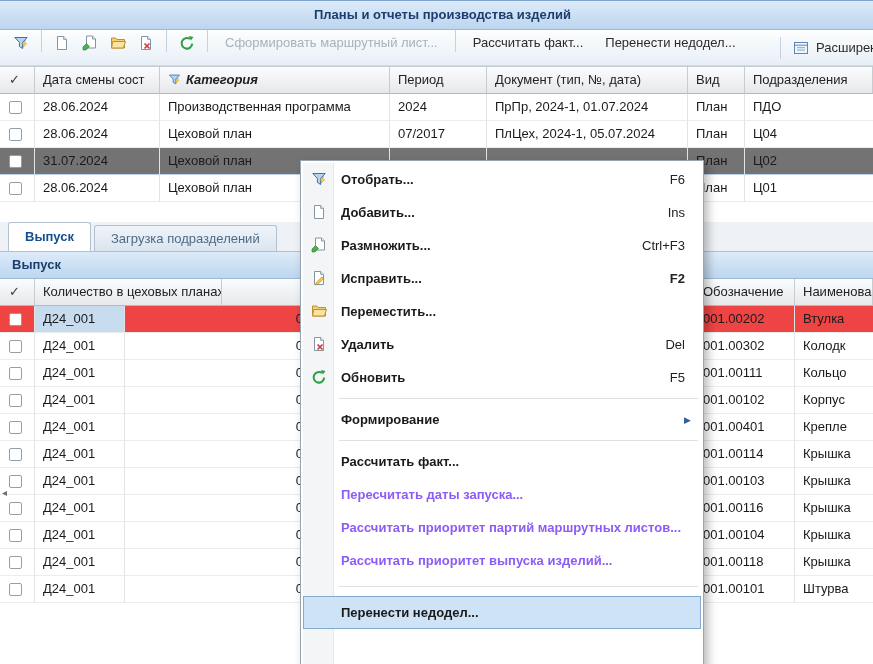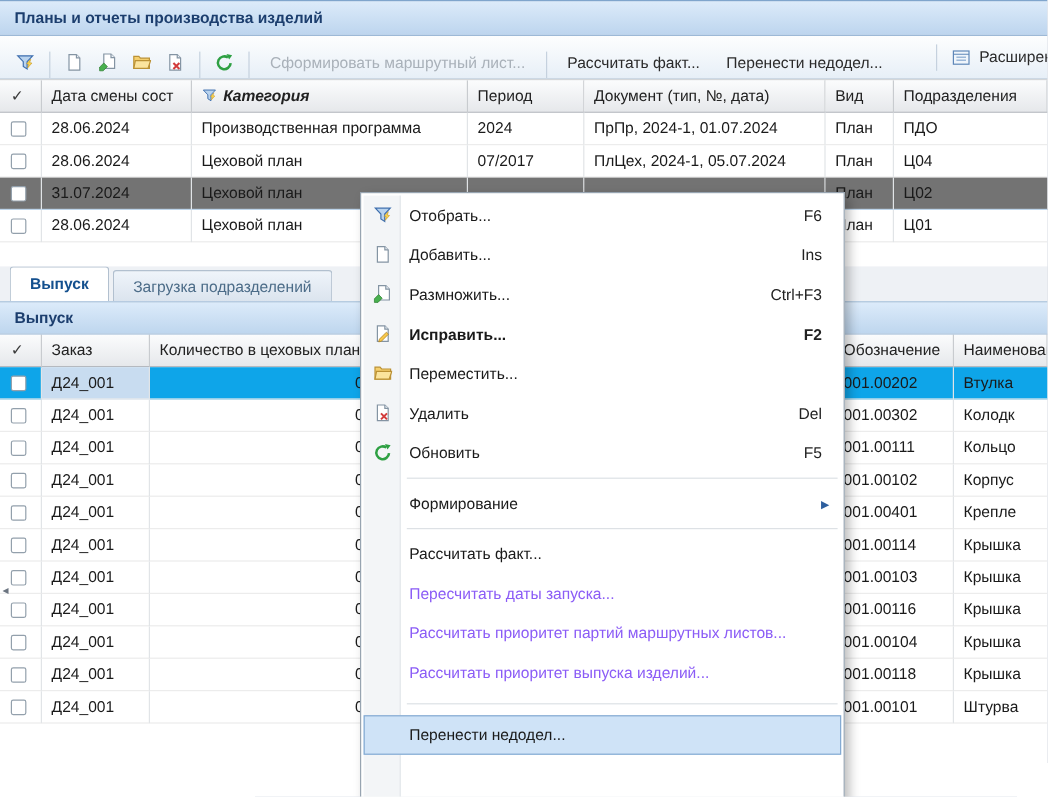--- a/index.html
+++ b/index.html
@@ -7,28 +7,28 @@
   .app {
     position: relative; width: 873px; height: 664px; overflow: hidden;
     background: #eef1f5; font: 13px "Liberation Sans", sans-serif; color: #1a1a1a;
   }
   
   .titlebar {
     position: absolute; left:0; top:0; width:100%; height:30px;
     background: linear-gradient(#dcebfa, #bdd5ee);
     border-top: 1px solid #7fa5cc; border-bottom: 1px solid #9db9d6;
     line-height: 28px; padding-left: 12px;
-    font-weight: bold; color: #1c3e6e;
+    font-weight: bold; color: #1c3e6e; text-align: center;
   }
   
   .toolbar {
     position: absolute; left:0; top:30px; width:100%; height:36px;
     background: linear-gradient(#fdfefe, #e7eff7);
     border-bottom: 1px solid #ccd8e4;
-    display: flex; align-items: flex-end; padding: 0 8px; gap: 2px;
+    display: flex; align-items: flex-start; padding: 0 8px; gap: 2px;
   }
   .tico-btn { border:none; background:transparent; width:26px; height:26px;
     display:flex; align-items:center; justify-content:center; }
   .tsep { width:1px; height:22px; background:#c5d1de; margin:0 5px; flex:none; }
   .tbtn { border:none; background:transparent; font:13px "Liberation Sans",sans-serif;
     color:#2b2b2b; padding:5px 10px; white-space:nowrap; }
   .tbtn.dis { color:#a9b1b9; }
   .ext-group { position:absolute; left:775px; top:0; height:100%;
     display:flex; align-items:center; gap:7px; }
   .ext-group .tbtn { padding:5px 0; }
@@ -60,21 +60,21 @@
   .grow.sel .cell { background:#737373; border-bottom-color:#bdd4ea; }
   .hcheck { color:#3a3a3a; font-size:13px; }
   .cb { display:inline-block; width:13px; height:13px; background:#fff;
     border:1px solid #93a0ac; border-radius:2px; vertical-align:middle; }
   .g2-check { width:35px; padding:0 0 0 9px; }
   .g2-order { width:90px; }
   .g2-qty   { width:187px; text-align:right; }
   .g2-mid   { flex:1 1 auto; }
   .g2-code  { width:100px; }
   .g2-name  { width:78px; border-right:none; }
-  .grow.rsel .cell { background:#0ea5e9; }
+  .grow.rsel .cell { background:#ef4444; }
   .grow.rsel .g2-order { background:#c8dcf0; }
   
   .tabsbar { position:absolute; left:0; top:222px; width:100%; height:29px;
     display:flex; align-items:flex-end; padding-left:8px; gap:3px; }
   .tab { border:1px solid #b2c0cf; border-bottom:none; border-radius:3px 3px 0 0;
     padding:0 16px; white-space:nowrap; }
   .tab.active { height:29px; line-height:28px; background:#fff;
     color:#14508e; font-weight:bold; }
   .tab.inactive { height:26px; line-height:25px;
     background:linear-gradient(#eff4fa,#dbe4ee); color:#4c6c88;margin-top:40px; }
@@ -85,21 +85,21 @@
   
   .cmenu { position:absolute; left:300px; top:160px; width:404px;
     background:#fff; border:1px solid #97a4b1;
     box-shadow: 4px 4px 9px rgba(0,0,0,.28);
     padding:2px 2px 40px 2px; z-index:20; }
   .cmenu::before { content:""; position:absolute; left:2px; top:2px; bottom:2px;
     width:30px; background:#f3f5f7; border-right:1px solid #e3e6ea; }
   .mi { position:relative; height:33px; display:flex; align-items:center;
     padding-left:38px; padding-right:8px; }
   .mi-ico { position:absolute; left:8px; top:8px; width:16px; height:16px; }
-  .mi-label { white-space:nowrap; }
+  .mi-label { white-space:nowrap;font-weight:bold; }
   .mi-short { margin-left:auto; padding-right:8px; color:#222; }
   .mi.bold { font-weight:bold;gap:44px; }
   .mi.dis { color:#8b5cf6; }
   .mi.dis .mi-short { color:#9aa1a8; }
   .mi.hl { background:#cfe3f7; outline:1px solid #84aad2; outline-offset:-1px; }
   .mi-arrow { display:none; position:absolute; right:10px; top:50%;
     transform:translateY(-50%); font-size:9px; color:#2e5f9e; }
   .mi.sub .mi-arrow { display:block; }
   .menu-sep { height:1px; background:#dde1e5; margin:4px 3px 4px 36px; }
   .menu-sep.large { margin-top:9px; margin-bottom:9px; }
@@ -252,21 +252,20 @@
 
   <div class="section-bar">
     <span>Выпуск</span>
   </div>
 
   <div class="grid2">
     <div class="grow ghead">
       <div class="cell g2-check">
         <span class="hcheck">✓</span>
       </div>
-      <div class="cell g2-order">Заказ</div>
       <div class="cell g2-qty">Количество в цеховых планах</div>
       <div class="cell g2-mid"></div>
       <div class="cell g2-code">Обозначение</div>
       <div class="cell g2-name">Наименование</div>
     </div>
     <div>
         <div class="grow rsel">
     <div class="cell g2-check"><span class="cb"></span></div>
     <div class="cell g2-order">Д24_001</div>
     <div class="cell g2-qty">0</div>

